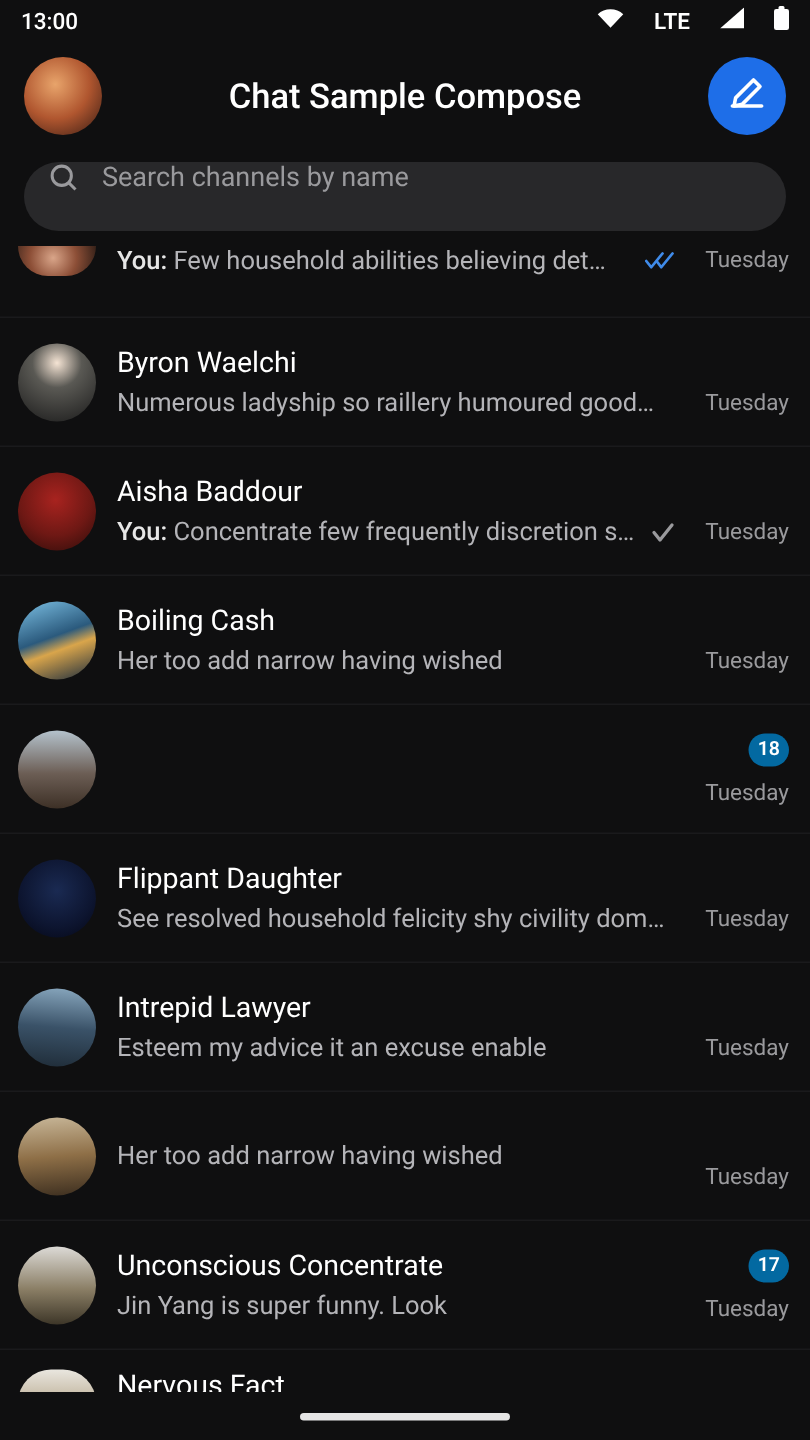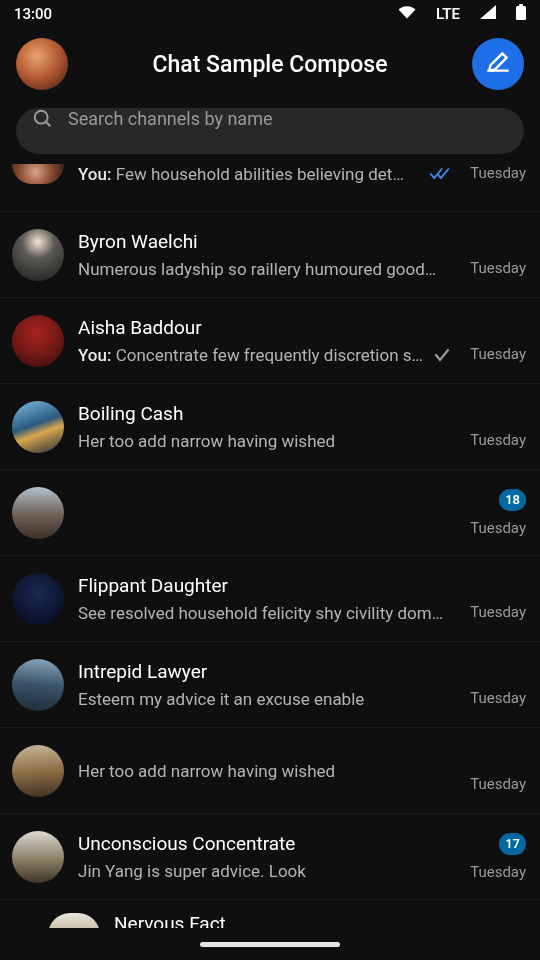--- a/index.html
+++ b/index.html
@@ -13,21 +13,21 @@
   .header-title { flex: 1; text-align: center; font-size: 23px; font-weight: 500; color: #fff; }
   .compose-btn { width: 52px; height: 52px; border-radius: 50%; background: #1e6ee8; display: flex; align-items: center; justify-content: center; flex-shrink: 0; }
   
   .search-row { padding: 8px 16px 10px; }
   .search-box { background: #28282a; border-radius: 24px; height: 46px; display: flex; align-items: flex-start; padding: 0 16px; gap: 14px; }
   .search-placeholder { color: #9a9a9d; font-size: 18px; }
   
   .chat-list { overflow: hidden; }
   .chat-row { min-height: 86px; display: flex; align-items: center; padding: 12px 14px 12px 12px; border-bottom: 1px solid #1a1a1c; gap: 14px; }
   .chat-row.partial-top { min-height: 48px; padding-top: 0; align-items: flex-start; }
-  .chat-row.partial-bottom { min-height: 30px; padding-bottom: 0; overflow: hidden; border-bottom: none; margin-left: 36px; }
+  .chat-row.partial-bottom { min-height: 30px; padding-bottom: 0; overflow: hidden; border-bottom: none; }
   .chat-row.partial-top .preview-wrap { margin-top: 0; }
   .avatar { width: 52px; height: 52px; border-radius: 50%; flex-shrink: 0; background: #444; }
   .avatar.partial { height: 20px; border-radius: 0 0 26px 26px; }
   .avatar.partial-b { height: 22px; border-radius: 26px 26px 0 0; }
   .chat-main { flex: 1; min-width: 0; display: flex; flex-direction: column; gap: 6px; }
   .chat-name { font-size: 19px; font-weight: 400; color: #fff; }
   .preview-wrap { display: flex; align-items: center; gap: 6px; min-width: 0; }
   .chat-preview { font-size: 17px; color: #b4b4b8; white-space: nowrap; overflow: hidden; text-overflow: ellipsis; flex: 1; min-width: 0; }
   .you-prefix { color: #e6e6e6; font-weight: 500; }
   .chat-meta { display: flex; flex-direction: column; align-items: flex-end; gap: 8px; flex-shrink: 0; margin-left: 6px; }
@@ -217,21 +217,21 @@
         <div style="height:18px"></div>
         <span class="chat-time">Tuesday</span>
       </div>
   </div>
 
   <div class="chat-row">
     <div class="avatar av8"></div>
     <div class="chat-main">
       <div class="chat-name">Unconscious Concentrate</div>
       <div class="preview-wrap">
-          <span class="chat-preview">Jin Yang is super advice. Look</span>
+          <span class="chat-preview">Jin Yang is super funny. Look</span>
         </div>
     </div>
     <div class="chat-meta">
       <span class="badge">17</span>
       <span class="chat-time">Tuesday</span>
     </div>
   </div>
 
   <div class="chat-row partial-bottom">
     <div class="avatar partial-b av9"></div>

